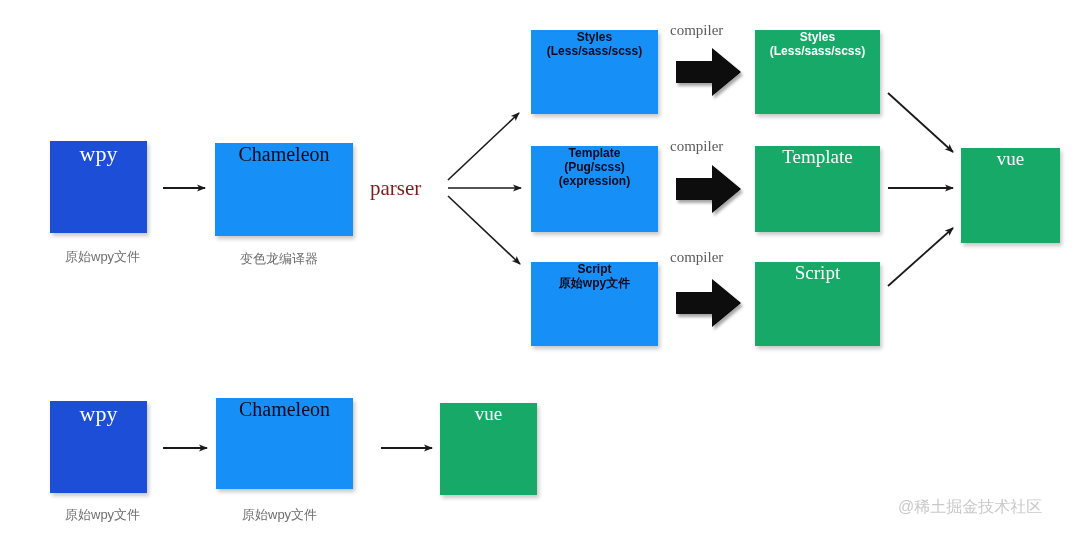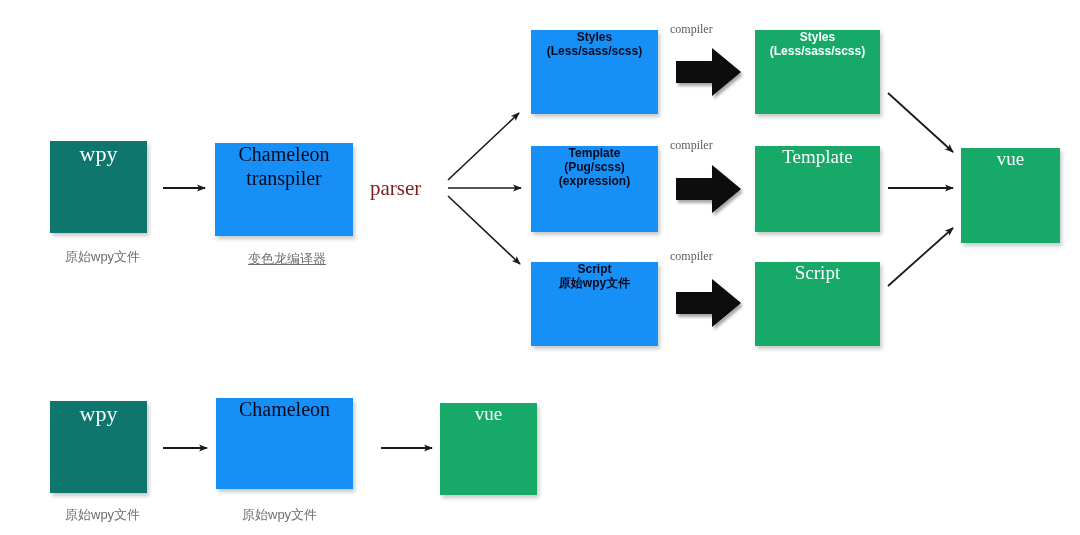--- a/index.html
+++ b/index.html
@@ -30,21 +30,21 @@
   }
   .box .lines {
     width: 100%;
     padding: 0 2px;
   }
   .box .l {
     display: block;
     white-space: nowrap;
   }
   .pink  { background: #f9views; }
-  .pink  { background: #0f766e; color: #ffffff; }
+  .pink  { background: #1d4ed8; color: #ffffff; }
   .blue  { background: #1690f7; color: #0a0a1e; font-weight: bold; }
   .green { background: #16a968; color: #ffffff; }
 
   .serif-title {
     font-family: "Liberation Serif", "DejaVu Serif", serif;
   }
   .sans-bold {
     font-family: "Liberation Sans", "DejaVu Sans", sans-serif;
     font-weight: bold;
   }
@@ -53,21 +53,21 @@
     position: absolute;
     font-family: "Liberation Sans", "DejaVu Sans", sans-serif;
     font-size: 13px;
     color: #6e6e6e;
     white-space: nowrap;
     margin-left: 12px;
   }
   .label {
     position: absolute;
     font-family: "Liberation Serif", "DejaVu Serif", serif;
-    font-size: 12px;
+    font-size: 15px;
     color: #5b5b5b;
     white-space: nowrap;
   }
   .label-parser {
     font-size: 21px;
     color: #7f1d1d;
   }
   .watermark {
     position: absolute;
     font-family: "Liberation Sans", "DejaVu Sans", sans-serif;
@@ -144,24 +144,23 @@
   <div class="box pink serif-title" style="left:50px; top:141px; width:97px; height:92px; font-size:22px;">
     <span class="lines">
         <span class="l">wpy</span>
       </span>
   </div>
   <div class="caption" style="left:53px; top:248px;">原始wpy文件</div>
 
   <div class="box blue serif-title" style="left:215px; top:143px; width:138px; height:93px; font-size:20px; font-weight:normal;">
     <span class="lines">
       <span class="l">Chameleon</span>
-      <span class="l">transpiler</span>
-    </span>
-  </div>
-  <div class="caption" style="left:236px; top:250px;text-decoration:underline;">变色龙编译器</div>
+    </span>
+  </div>
+  <div class="caption" style="left:228px; top:250px;">变色龙编译器</div>
 
   <div class="label label-parser" style="left:370px; top:176px;">parser</div>
 
   <div class="box blue sans-bold" style="left:531px; top:30px; width:127px; height:84px; font-size:12px;">
     <span class="lines">
       <span class="l">Styles</span>
       <span class="l">(Less/sass/scss)</span>
     </span>
   </div>
   <div class="label" style="left:670px; top:22px;">compiler</div>
@@ -218,14 +217,15 @@
     </span>
   </div>
   <div class="caption" style="left:230px; top:506px;">原始wpy文件</div>
 
   <div class="box green serif-title" style="left:440px; top:403px; width:97px; height:92px; font-size:19px;">
     <span class="lines">
         <span class="l">vue</span>
       </span>
   </div>
 
+  <div class="watermark" style="left:898px; top:497px;">@稀土掘金技术社区</div>
 
 </div>
 
 </body></html>

